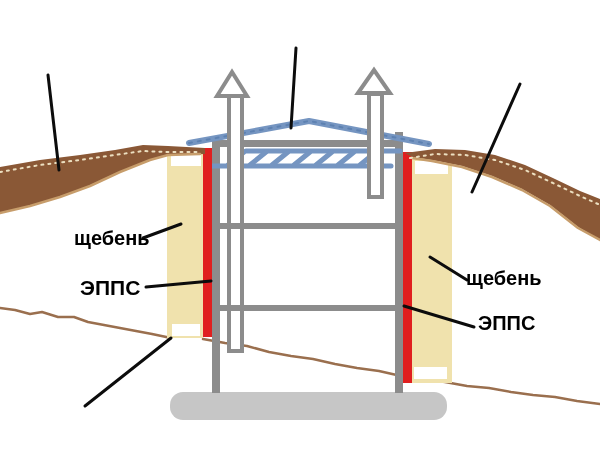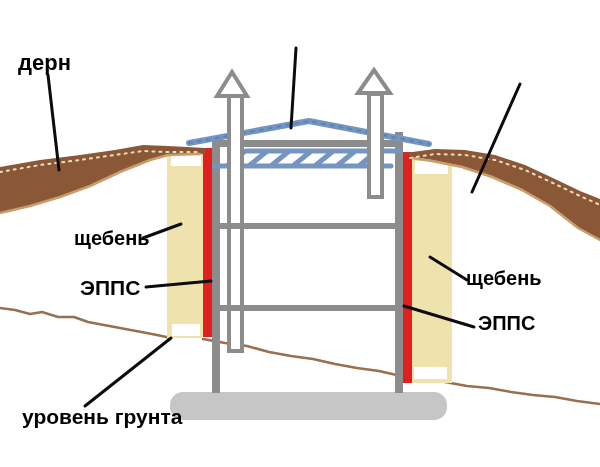--- a/index.html
+++ b/index.html
@@ -118,19 +118,17 @@
       <line class="leader" x1="296" y1="48" x2="291" y2="128"></line>
       <line class="leader" x1="520" y1="84" x2="472" y2="192"></line>
       <line class="leader" x1="143" y1="238" x2="181" y2="224"></line>
       <line class="leader" x1="146" y1="287" x2="211" y2="281"></line>
       <line class="leader" x1="85" y1="406" x2="171" y2="338"></line>
       <line class="leader" x1="430" y1="257" x2="467" y2="280"></line>
       <line class="leader" x1="404" y1="306" x2="474" y2="327"></line>
     </g>
   </svg>
 
-  <div class="label label-turf">дерн</div>
   <div class="label label-gravel-left">щебень</div>
   <div class="label label-eps-left">ЭППС</div>
-  <div class="label label-ground-level">уровень грунта</div>
   <div class="label label-gravel-right">щебень</div>
   <div class="label label-eps-right">ЭППС</div>
 </div>
 
 </body></html>

